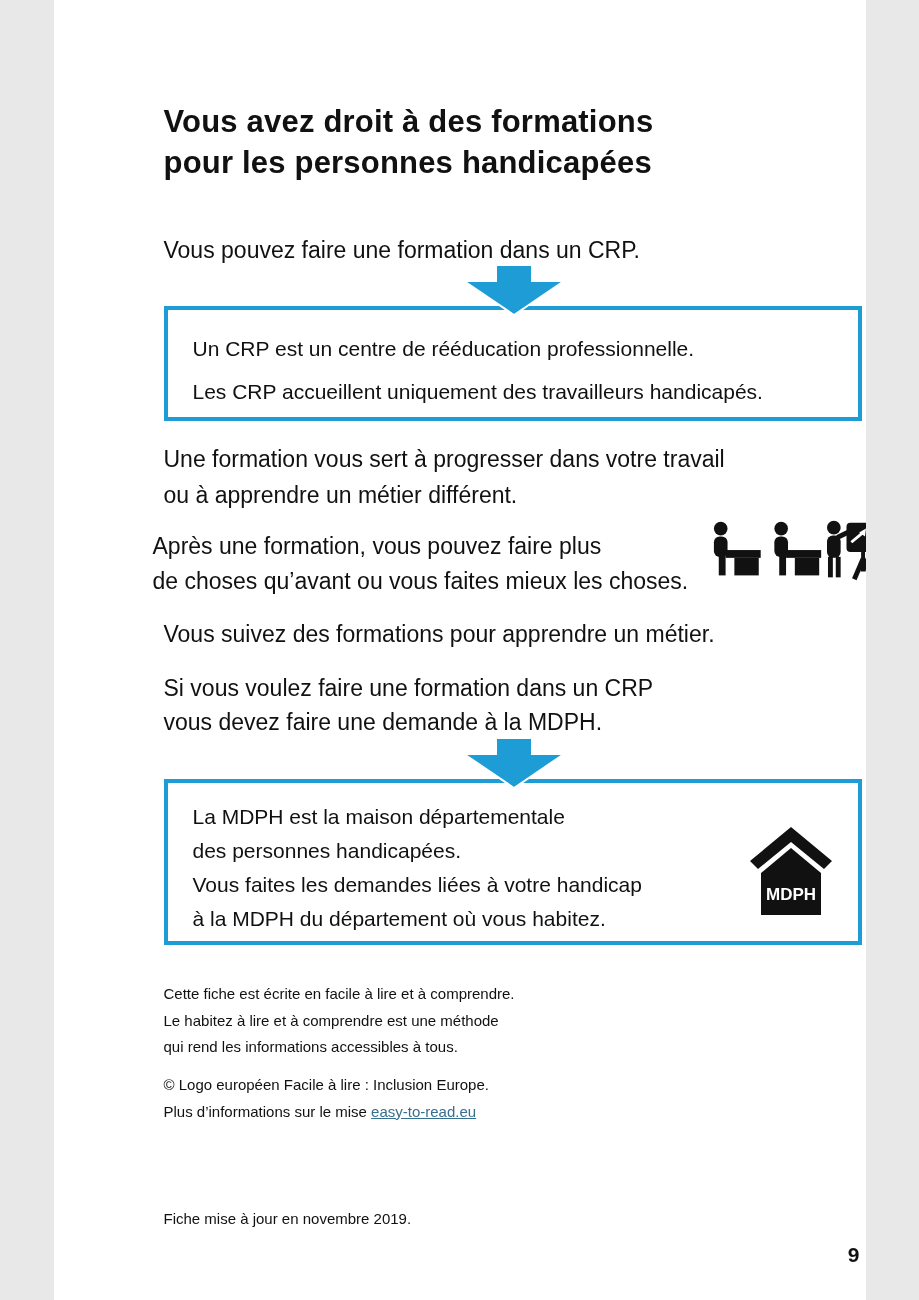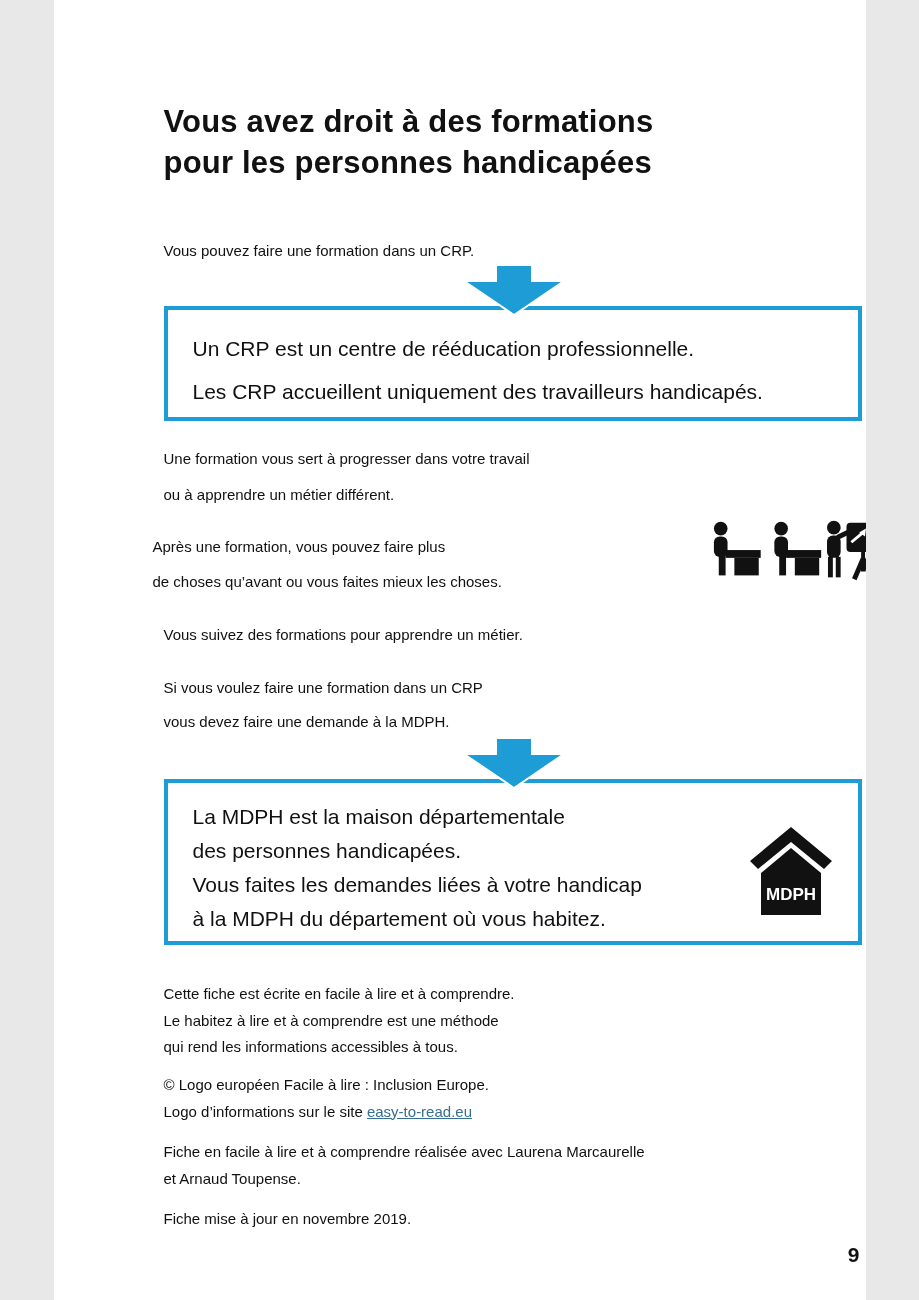--- a/index.html
+++ b/index.html
@@ -15,21 +15,21 @@
   }
   .abs { position:absolute; }
 
   .title {
     left:110px; top:101px;
     font-size:31px; font-weight:bold; line-height:41px;
     letter-spacing:0.2px;
   }
   .title span { display:block; }
 
-  .body-text { font-size:15px; line-height:35px; }
+  .body-text { font-size:23px; line-height:35px; }
 
   .p-intro  { left:110px; top:233px; }
   .p-serve  { left:110px; top:441px; line-height:36px; }
   .p-after  { left:99px; top:529px; width:580px; }
   .p-follow { left:110px; top:617px; }
   .p-if     { left:110px; top:671px; line-height:34px; }
 
   .arrow { width:104px; height:52px; z-index:5; }
   .arrow-1 { left:408px; top:264px; }
   .arrow-2 { left:408px; top:737px; }
@@ -165,25 +165,21 @@
   </div>
 
   <p class="abs footer-text f1">
     <span style="display:block">Cette fiche est écrite en facile à lire et à comprendre.</span>
     <span style="display:block">Le habitez à lire et à comprendre est une méthode</span>
     <span style="display:block">qui rend les informations accessibles à tous.</span>
   </p>
 
   <p class="abs footer-text f2">
     <span style="display:block">© Logo européen Facile à lire : Inclusion Europe.</span>
-    <span style="display:block"><span>Logo d’informations sur le site </span><a href="#">easy-to-read.eu</a></span>
+    <span style="display:block"><span>Plus d’informations sur le mise </span><a href="#">easy-to-read.eu</a></span>
   </p>
 
-  <p class="abs footer-text f3">
-    <span style="display:block">Fiche en facile à lire et à comprendre réalisée avec Laurena Marcaurelle</span>
-    <span style="display:block">et Arnaud Toupense.</span>
-  </p>
 
   <p class="abs footer-text f4">Fiche mise à jour en novembre 2019.</p>
 
   <div class="abs page-number">9</div>
 
 </div>
 
 </body></html>

